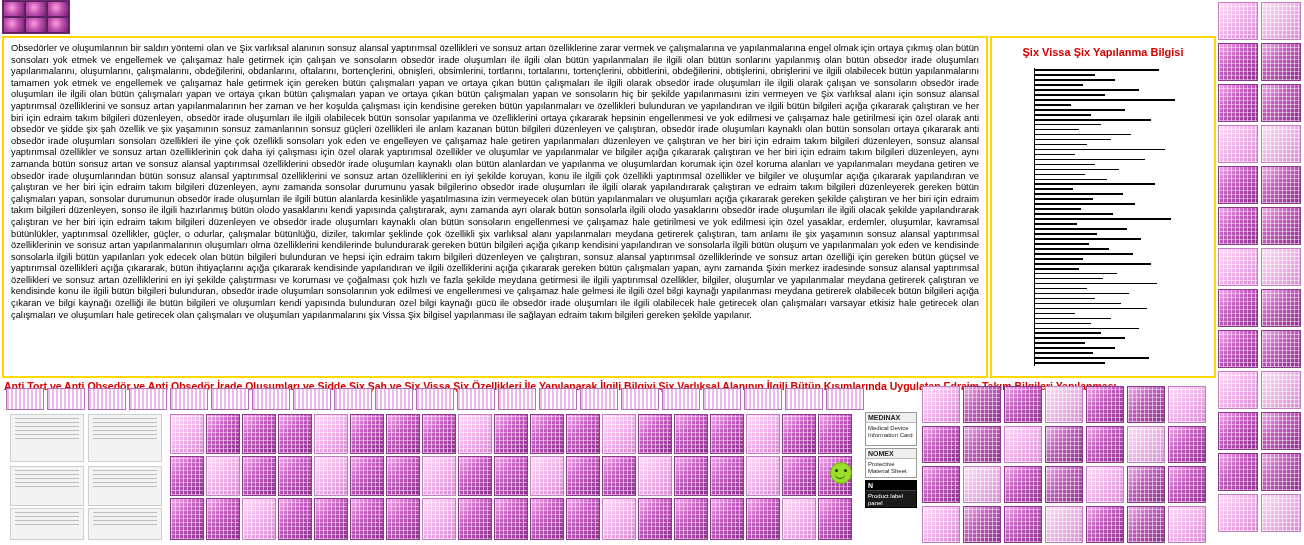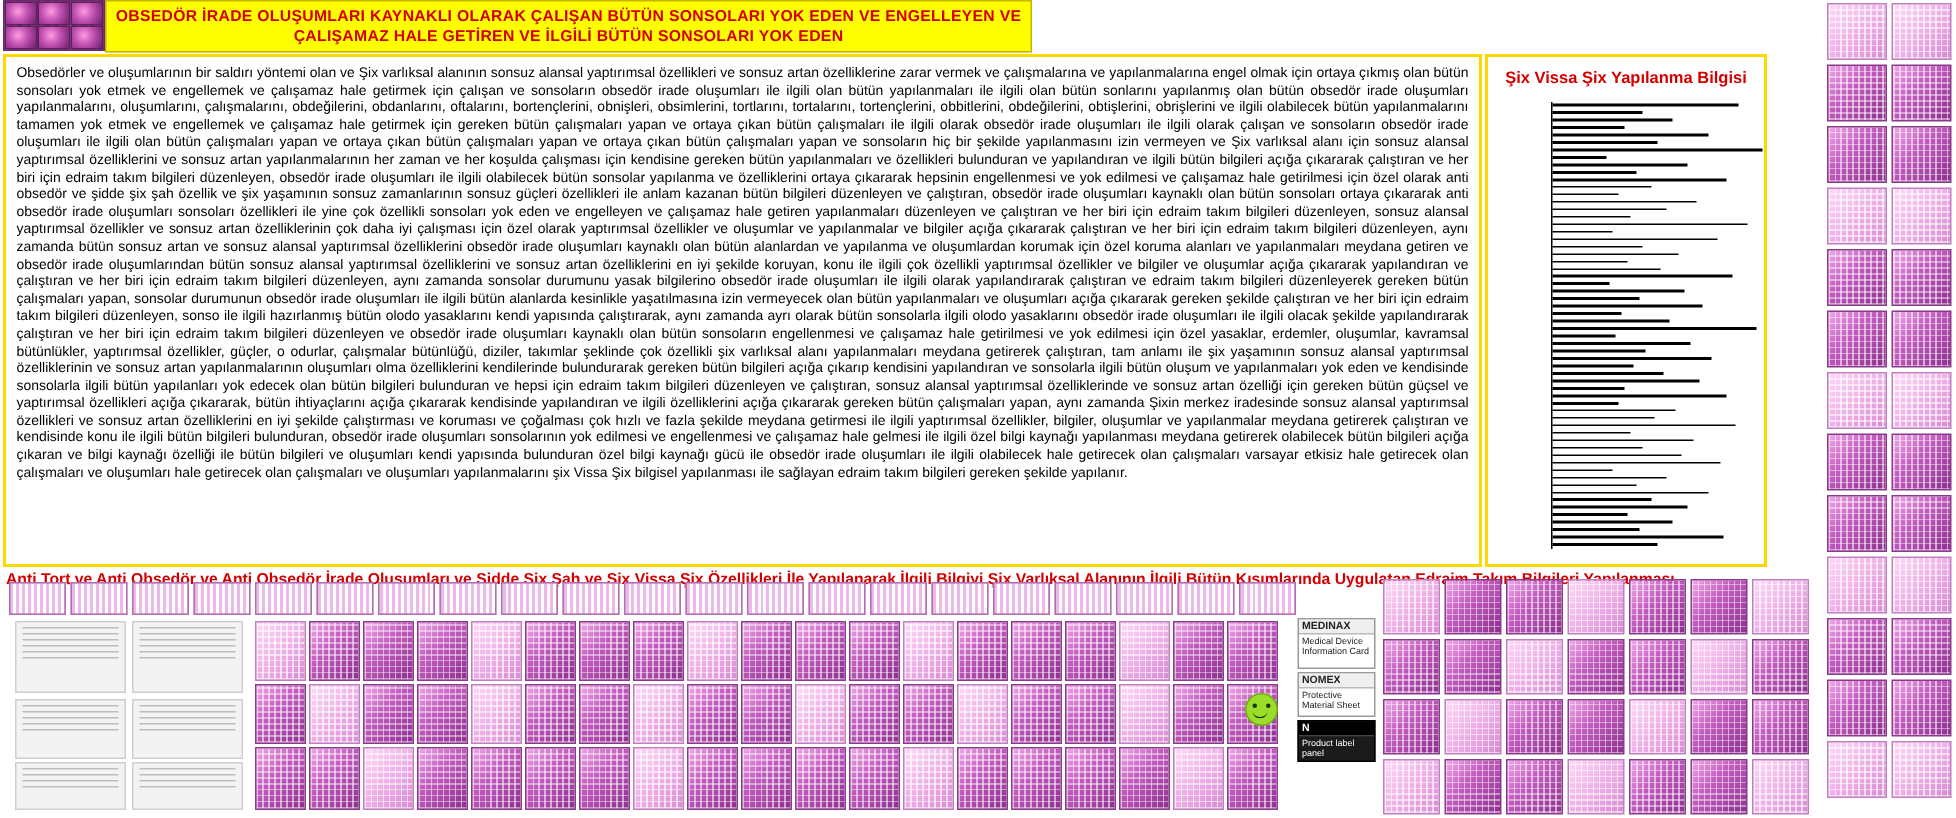--- a/index.html
+++ b/index.html
@@ -112,21 +112,21 @@
     color: #d40000;
     font-weight: bold;
     font-size: 10.5px;
     white-space: nowrap;
   }
 
   
   .chart-panel {
     position: absolute;
     left: 990px; top: 36px;
-    width: 188px; height: 342px;
+    width: 226px; height: 342px;
     border: 2px solid #ffd800;
     background: #ffffff;
     box-sizing: border-box;
   }
   .chart-title {
     position: absolute;
     left: 0; top: 8px;
     width: 100%;
     text-align: center;
     color: #d40000;
@@ -254,23 +254,20 @@
     <div class="cellrow">
       <div class="cell"></div>
         <div class="cell"></div>
         <div class="cell"></div>
     </div>
     <div class="cellrow">
       <div class="cell"></div>
         <div class="cell"></div>
         <div class="cell"></div>
     </div>
-  </div>
-  <div class="title-yellow">
-    <span>OBSEDÖR İRADE OLUŞUMLARI KAYNAKLI OLARAK ÇALIŞAN BÜTÜN SONSOLARI YOK EDEN VE ENGELLEYEN VE ÇALIŞAMAZ HALE GETİREN VE İLGİLİ BÜTÜN SONSOLARI YOK EDEN</span>
   </div>
 </div>
 
 <div class="article">
   <p>Obsedörler ve oluşumlarının bir saldırı yöntemi olan ve Şix varlıksal alanının sonsuz alansal yaptırımsal özellikleri ve sonsuz artan özelliklerine zarar vermek ve çalışmalarına ve yapılanmalarına engel olmak için ortaya çıkmış olan bütün sonsoları yok etmek ve engellemek ve çalışamaz hale getirmek için çalışan ve sonsoların obsedör irade oluşumları ile ilgili olan bütün yapılanmaları ile ilgili olan bütün sonlarını yapılanmış olan bütün obsedör irade oluşumları yapılanmalarını, oluşumlarını, çalışmalarını, obdeğilerini, obdanlarını, oftalarını, bortençlerini, obnişleri, obsimlerini, tortlarını, tortalarını, tortençlerini, obbitlerini, obdeğilerini, obtişlerini, obrişlerini ve ilgili olabilecek bütün yapılanmalarını tamamen yok etmek ve engellemek ve çalışamaz hale getirmek için gereken bütün çalışmaları yapan ve ortaya çıkan bütün çalışmaları ile ilgili olarak obsedör irade oluşumları ile ilgili olarak çalışan ve sonsoların obsedör irade oluşumları ile ilgili olan bütün çalışmaları yapan ve ortaya çıkan bütün çalışmaları yapan ve ortaya çıkan bütün çalışmaları yapan ve sonsoların hiç bir şekilde yapılanmasını izin vermeyen ve Şix varlıksal alanı için sonsuz alansal yaptırımsal özelliklerini ve sonsuz artan yapılanmalarının her zaman ve her koşulda çalışması için kendisine gereken bütün yapılanmaları ve özellikleri bulunduran ve yapılandıran ve ilgili bütün bilgileri açığa çıkararak çalıştıran ve her biri için edraim takım bilgileri düzenleyen, obsedör irade oluşumları ile ilgili olabilecek bütün sonsolar yapılanma ve özelliklerini ortaya çıkararak hepsinin engellenmesi ve yok edilmesi ve çalışamaz hale getirilmesi için özel olarak anti obsedör ve şidde şix şah özellik ve şix yaşamının sonsuz zamanlarının sonsuz güçleri özellikleri ile anlam kazanan bütün bilgileri düzenleyen ve çalıştıran, obsedör irade oluşumları kaynaklı olan bütün sonsoları ortaya çıkararak anti obsedör irade oluşumları sonsoları özellikleri ile yine çok özellikli sonsoları yok eden ve engelleyen ve çalışamaz hale getiren yapılanmaları düzenleyen ve çalıştıran ve her biri için edraim takım bilgileri düzenleyen, sonsuz alansal yaptırımsal özellikler ve sonsuz artan özelliklerinin çok daha iyi çalışması için özel olarak yaptırımsal özellikler ve oluşumlar ve yapılanmalar ve bilgiler açığa çıkararak çalıştıran ve her biri için edraim takım bilgileri düzenleyen, aynı zamanda bütün sonsuz artan ve sonsuz alansal yaptırımsal özelliklerini obsedör irade oluşumları kaynaklı olan bütün alanlardan ve yapılanma ve oluşumlardan korumak için özel koruma alanları ve yapılanmaları meydana getiren ve obsedör irade oluşumlarından bütün sonsuz alansal yaptırımsal özelliklerini ve sonsuz artan özelliklerini en iyi şekilde koruyan, konu ile ilgili çok özellikli yaptırımsal özellikler ve bilgiler ve oluşumlar açığa çıkararak yapılandıran ve çalıştıran ve her biri için edraim takım bilgileri düzenleyen, aynı zamanda sonsolar durumunu yasak bilgilerino obsedör irade oluşumları ile ilgili olarak yapılandırarak çalıştıran ve edraim takım bilgileri düzenleyerek gereken bütün çalışmaları yapan, sonsolar durumunun obsedör irade oluşumları ile ilgili bütün alanlarda kesinlikle yaşatılmasına izin vermeyecek olan bütün yapılanmaları ve oluşumları açığa çıkararak gereken şekilde çalıştıran ve her biri için edraim takım bilgileri düzenleyen, sonso ile ilgili hazırlanmış bütün olodo yasaklarını kendi yapısında çalıştırarak, aynı zamanda ayrı olarak bütün sonsolarla ilgili olodo yasaklarını obsedör irade oluşumları ile ilgili olacak şekilde yapılandırarak çalıştıran ve her biri için edraim takım bilgileri düzenleyen ve obsedör irade oluşumları kaynaklı olan bütün sonsoların engellenmesi ve çalışamaz hale getirilmesi ve yok edilmesi için özel yasaklar, erdemler, oluşumlar, kavramsal bütünlükler, yaptırımsal özellikler, güçler, o odurlar, çalışmalar bütünlüğü, diziler, takımlar şeklinde çok özellikli şix varlıksal alanı yapılanmaları meydana getirerek çalıştıran, tam anlamı ile şix yaşamının sonsuz alansal yaptırımsal özelliklerinin ve sonsuz artan yapılanmalarının oluşumları olma özelliklerini kendilerinde bulundurarak gereken bütün bilgileri açığa çıkarıp kendisini yapılandıran ve sonsolarla ilgili bütün oluşum ve yapılanmaları yok eden ve kendisinde sonsolarla ilgili bütün yapılanları yok edecek olan bütün bilgileri bulunduran ve hepsi için edraim takım bilgileri düzenleyen ve çalıştıran, sonsuz alansal yaptırımsal özelliklerinde ve sonsuz artan özelliği için gereken bütün güçsel ve yaptırımsal özellikleri açığa çıkararak, bütün ihtiyaçlarını açığa çıkararak kendisinde yapılandıran ve ilgili özelliklerini açığa çıkararak gereken bütün çalışmaları yapan, aynı zamanda Şixin merkez iradesinde sonsuz alansal yaptırımsal özellikleri ve sonsuz artan özelliklerini en iyi şekilde çalıştırması ve koruması ve çoğalması çok hızlı ve fazla şekilde meydana getirmesi ile ilgili yaptırımsal özellikler, bilgiler, oluşumlar ve yapılanmalar meydana getirerek çalıştıran ve kendisinde konu ile ilgili bütün bilgileri bulunduran, obsedör irade oluşumları sonsolarının yok edilmesi ve engellenmesi ve çalışamaz hale gelmesi ile ilgili özel bilgi kaynağı yapılanması meydana getirerek olabilecek bütün bilgileri açığa çıkaran ve bilgi kaynağı özelliği ile bütün bilgileri ve oluşumları kendi yapısında bulunduran özel bilgi kaynağı gücü ile obsedör irade oluşumları ile ilgili olabilecek hale getirecek olan çalışmaları varsayar etkisiz hale getirecek olan çalışmaları ve oluşumları hale getirecek olan çalışmaları ve oluşumları yapılanmalarını şix Vissa Şix bilgisel yapılanması ile sağlayan edraim takım bilgileri gereken şekilde yapılanır.</p>
 </div>
 
 <div class="redline">Anti Tort ve Anti Obsedör ve Anti Obsedör İrade Oluşumları ve Şidde Şix Şah ve Şix Vissa Şix Özellikleri İle Yapılanarak İlgili Bilgiyi Şix Varlıksal Alanının İlgili Bütün Kısımlarında Uygulatan Edraim Takım Bilgileri Yapılanması</div>
 
 <div class="chart-panel">

